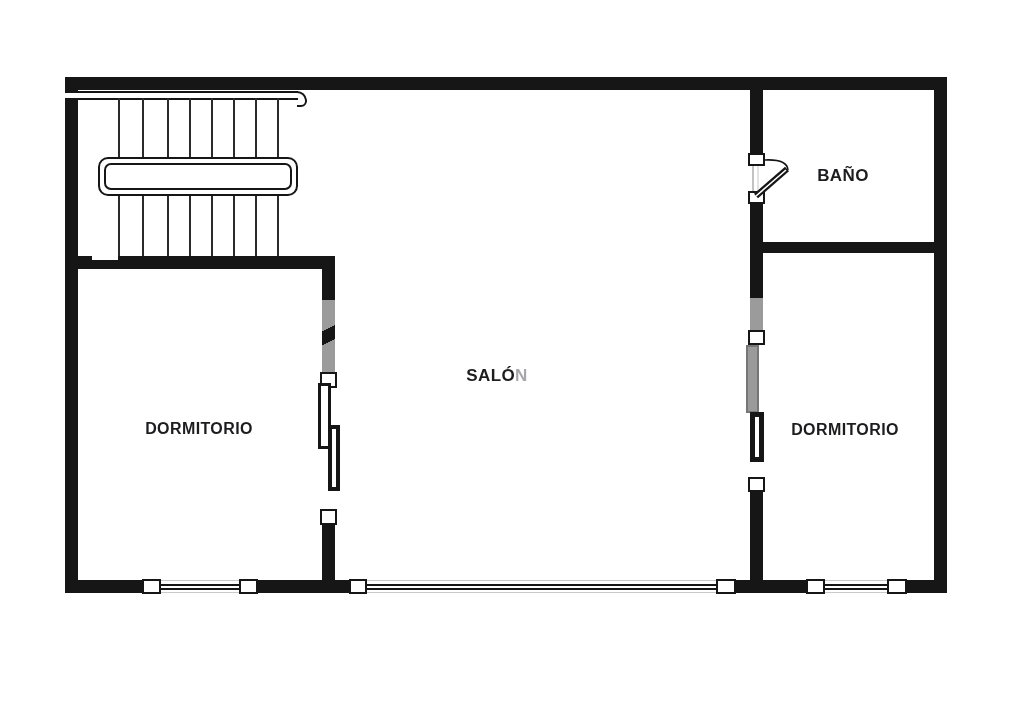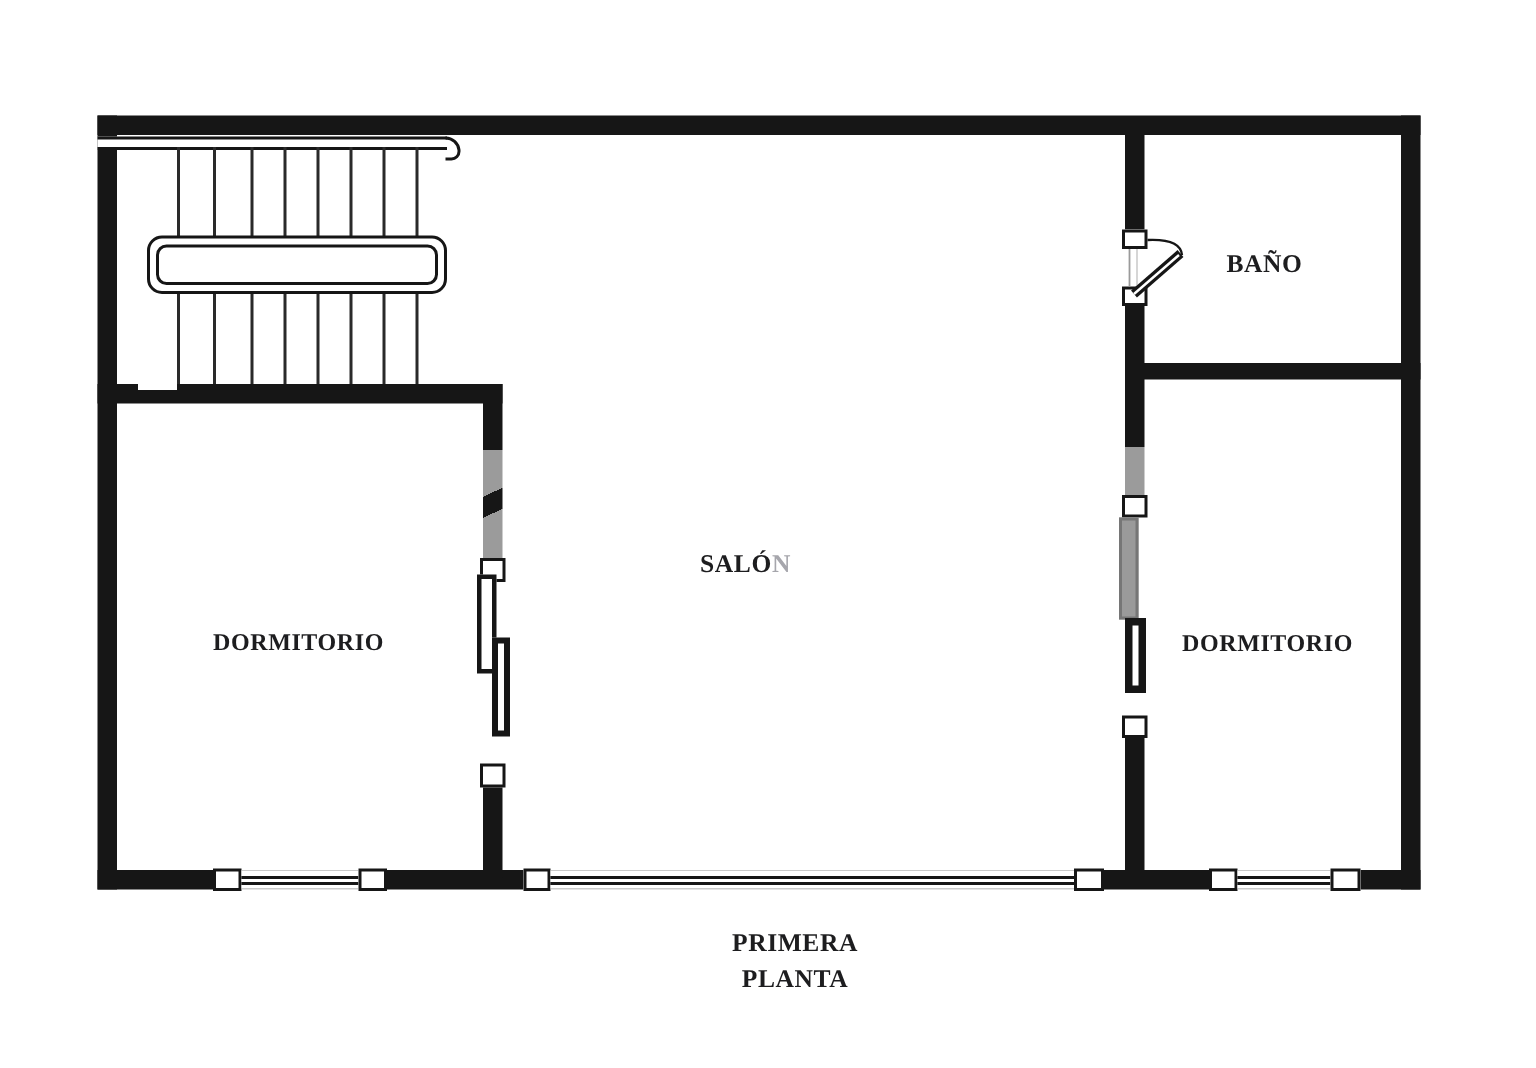--- a/index.html
+++ b/index.html
@@ -1,17 +1,17 @@
 <!DOCTYPE html>
 <html><head>
 <meta charset="utf-8">
 <style>
   html,body{margin:0;padding:0;background:#fff;}
   .plan{position:relative;width:984px;height:712px;background:#fff;overflow:hidden;
-        font-family:Liberation Serif, serif;}
+        font-family:Liberation Sans, sans-serif;}
   .plan *{box-sizing:border-box;}
   .wall{position:absolute;background:#161616;}
   .wm{position:absolute;background:linear-gradient(155deg,#9b9b9b 0 40%,#161616 40% 58%,#9b9b9b 58% 100%);}
   .wm2{position:absolute;background:#9b9b9b;}
   .notch{position:absolute;background:#fff;}
   .jamb{position:absolute;background:#fff;border:2px solid #161616;}
   .win{position:absolute;background:linear-gradient(to bottom,
         #c9c9c9 0 1px,#fff 1px 4px,#161616 4px 6px,#fff 6px 8px,
         #161616 8px 10px,#fff 10px 12px,#c9c9c9 12px 13px);}
   .riser{position:absolute;width:2px;background:#2a2a2a;}
@@ -122,18 +122,14 @@
   </div>
 
   <div class="room-label" style="left:199px;top:429px;font-size:16px">
     <span>DORMITORIO</span>
   </div>
 
   <div class="room-label" style="left:845px;top:430px;font-size:16px">
     <span>DORMITORIO</span>
   </div>
 
-  <div class="caption" style="left:530px;top:617px">
-    <div>PRIMERA</div>
-    <div>PLANTA</div>
-  </div>
 
 </div>
 
 </body></html>

